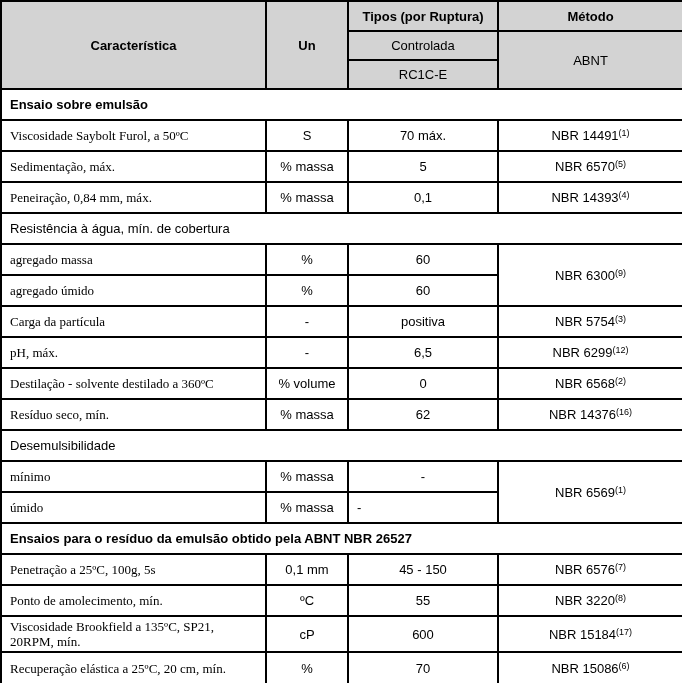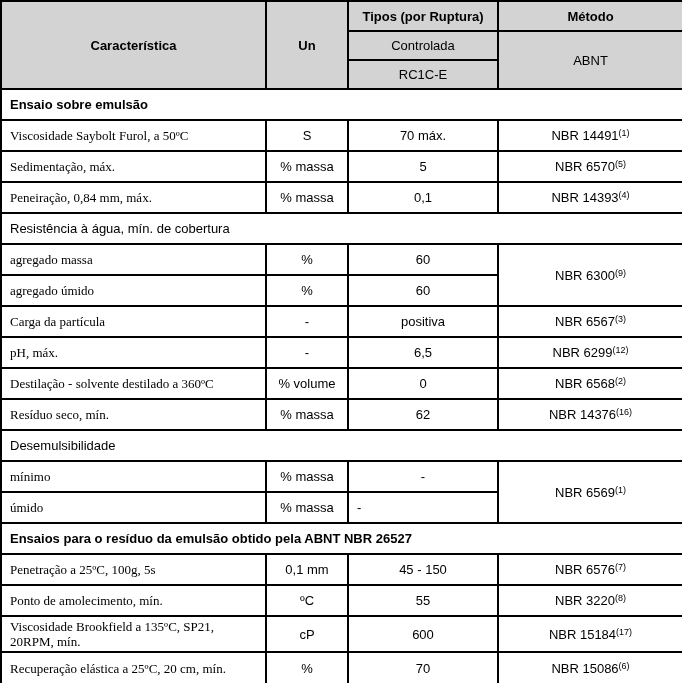--- a/index.html
+++ b/index.html
@@ -107,21 +107,21 @@
     </tr>
     <tr>
       <td class="label">agregado úmido</td>
       <td class="center">%</td>
       <td class="center">60</td>
     </tr>
     <tr>
       <td class="label">Carga da partícula</td>
       <td class="center">-</td>
       <td class="center">positiva</td>
-      <td class="center"><span>NBR 6567</span><sup class="ref">(3)</sup></td>
+      <td class="center"><span>NBR 5754</span><sup class="ref">(3)</sup></td>
     </tr>
     <tr>
       <td class="label">pH, máx.</td>
       <td class="center">-</td>
       <td class="center">6,5</td>
       <td class="center"><span>NBR 6299</span><sup class="ref">(12)</sup></td>
     </tr>
     <tr>
       <td class="label">Destilação - solvente destilado a 360ºC</td>
       <td class="center">% volume</td>

